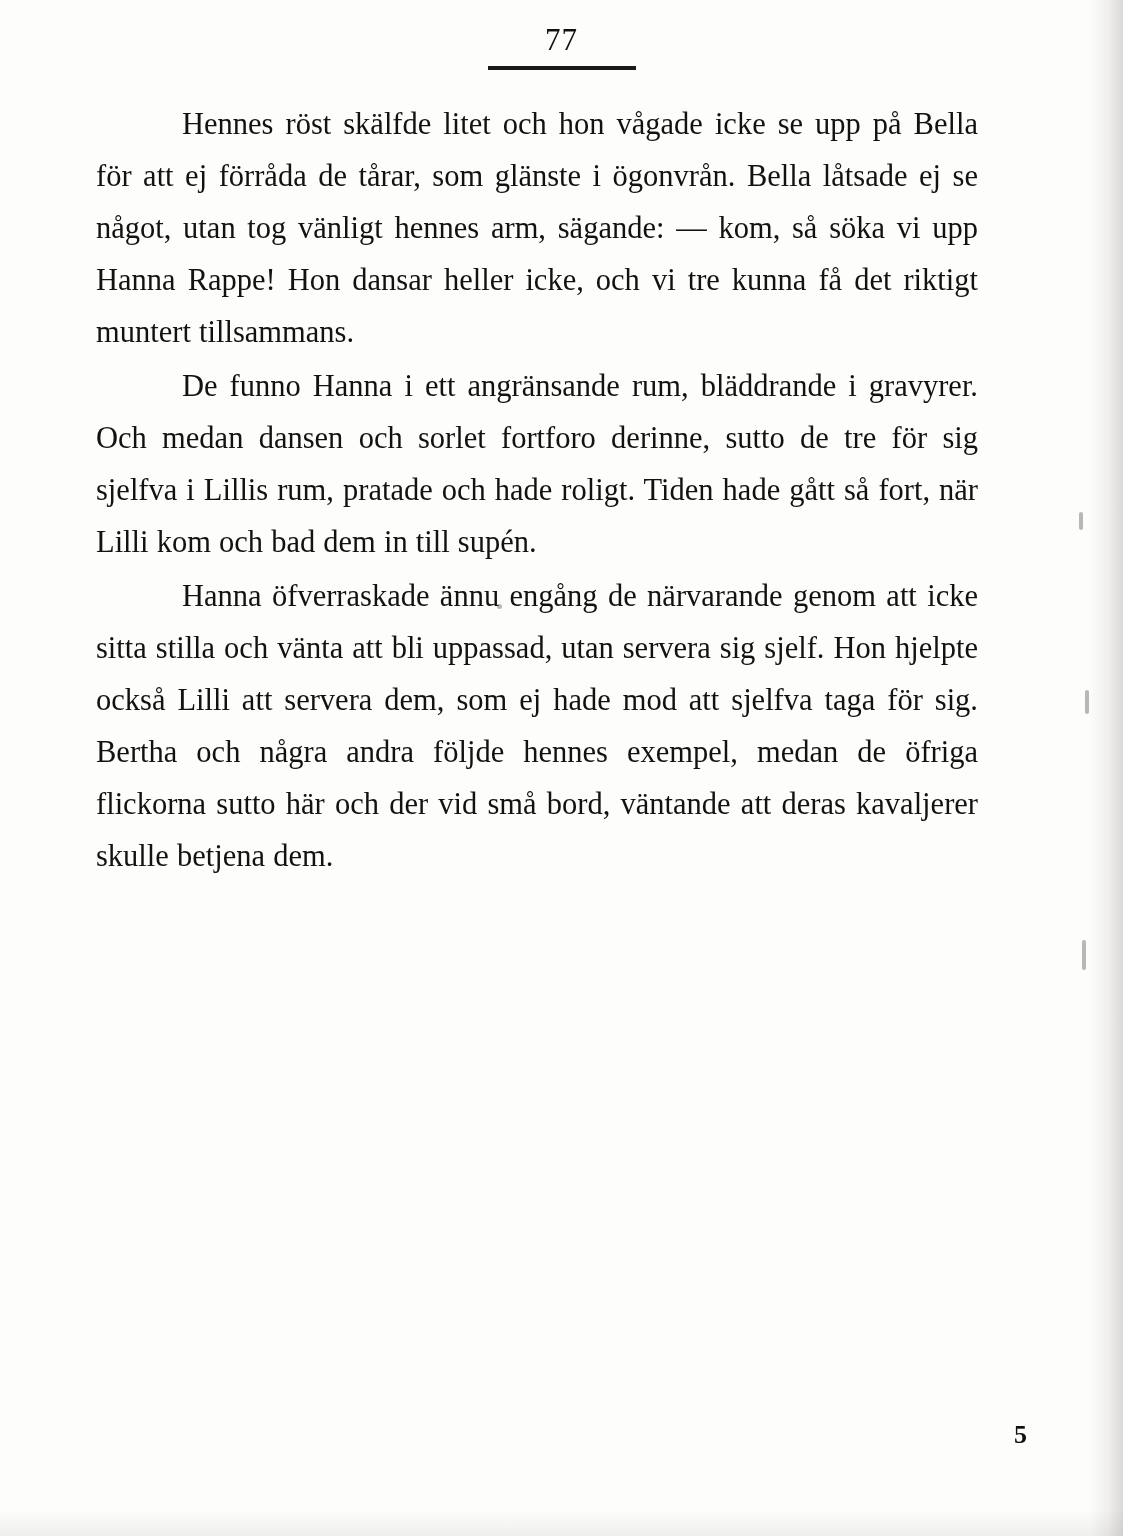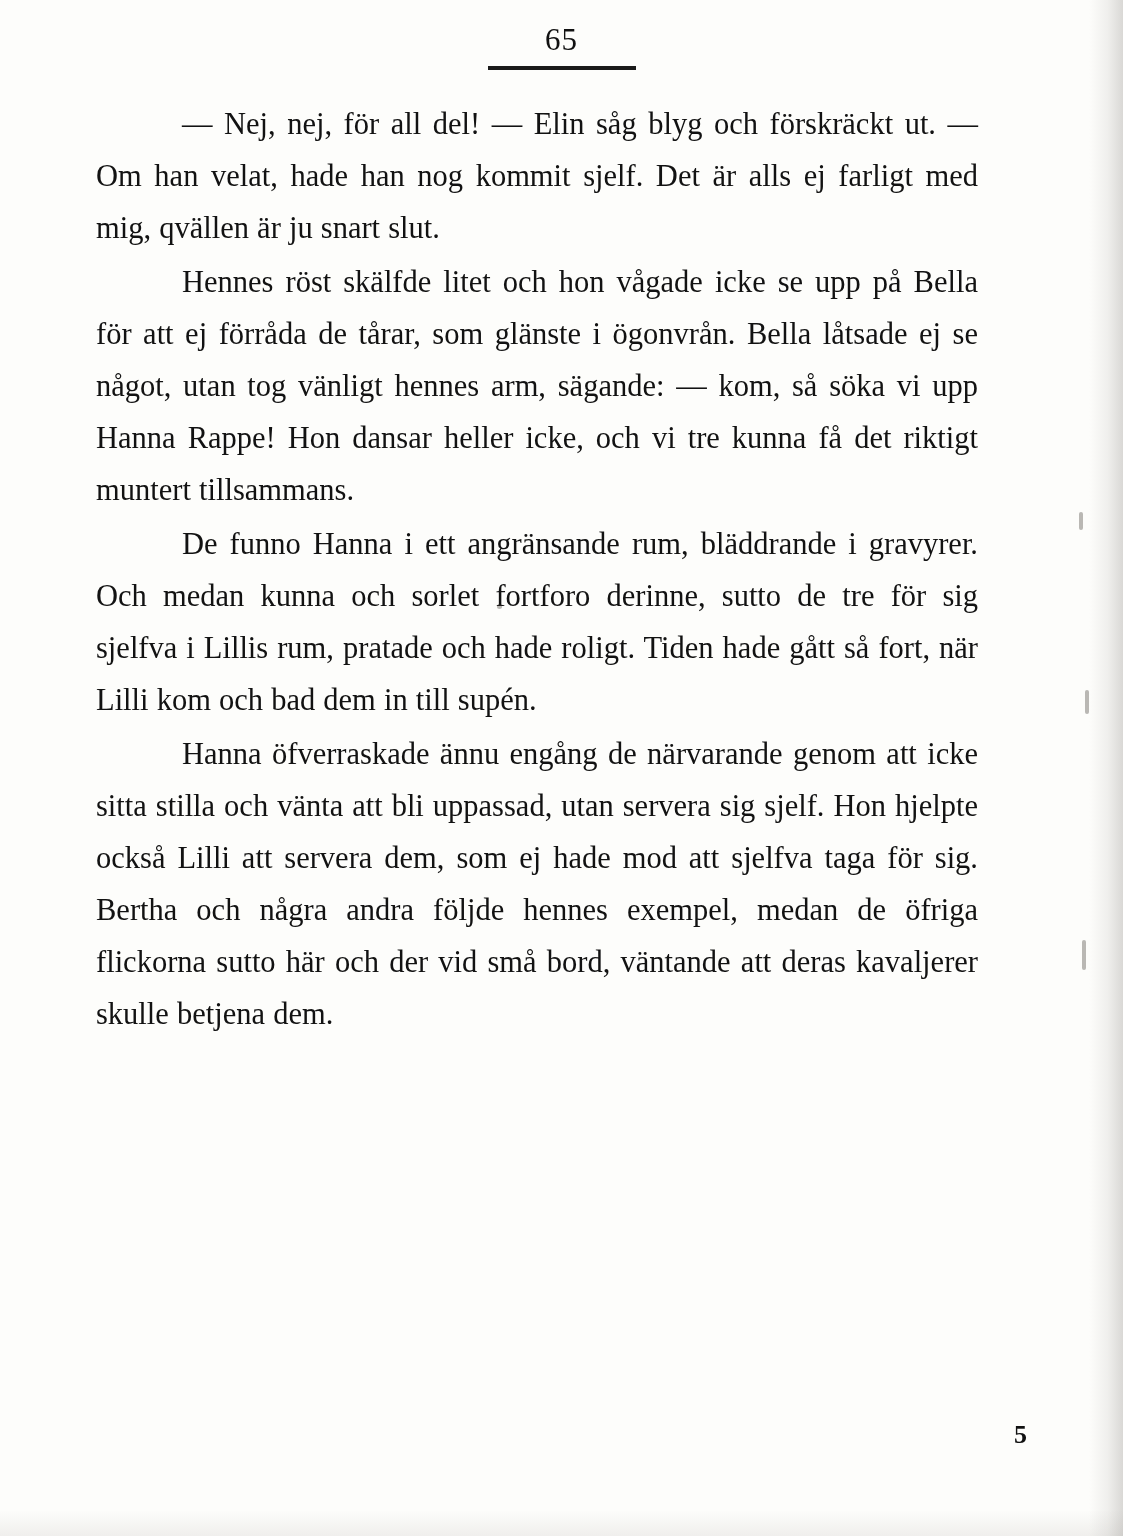--- a/index.html
+++ b/index.html
@@ -89,27 +89,26 @@
     background: rgba(60,55,50,0.35);
     border-radius: 50%;
     pointer-events: none;
   }
 </style>
 </head>
 <body>
 
 <div class="page">
 
-  <div class="page-number-top">65</div>
+  <div class="page-number-top">77</div>
   <div class="page-number-rule"></div>
 
   <div class="body-text">
-    <p class="para dash-start">— Nej, nej, för all del! — Elin såg blyg och förskräckt ut. — Om han velat, hade han nog kommit sjelf. Det är alls ej farligt med mig, qvällen är ju snart slut.</p>
     <p class="para">Hennes röst skälfde litet och hon vågade icke se upp på Bella för att ej förråda de tårar, som glänste i ögonvrån. Bella låtsade ej se något, utan tog vänligt hennes arm, sägande: — kom, så söka vi upp Hanna Rappe! Hon dansar heller icke, och vi tre kunna få det riktigt muntert tillsammans.</p>
-    <p class="para">De funno Hanna i ett angränsande rum, bläddrande i gravyrer. Och medan kunna och sorlet fortforo derinne, sutto de tre för sig sjelfva i Lillis rum, pratade och hade roligt. Tiden hade gått så fort, när Lilli kom och bad dem in till supén.</p>
+    <p class="para">De funno Hanna i ett angränsande rum, bläddrande i gravyrer. Och medan dansen och sorlet fortforo derinne, sutto de tre för sig sjelfva i Lillis rum, pratade och hade roligt. Tiden hade gått så fort, när Lilli kom och bad dem in till supén.</p>
     <p class="para">Hanna öfverraskade ännu engång de närvarande genom att icke sitta stilla och vänta att bli uppassad, utan servera sig sjelf. Hon hjelpte också Lilli att servera dem, som ej hade mod att sjelfva taga för sig. Bertha och några andra följde hennes exempel, medan de öfriga flickorna sutto här och der vid små bord, väntande att deras kavaljerer skulle betjena dem.</p>
   </div>
 
   <div class="signature">5</div>
 
   <div class="speck" style="left:497px; top:604px; width:5px; height:5px;"></div>
   <div class="speck" style="left:1079px; top:512px; width:4px; height:18px; border-radius:2px;"></div>
   <div class="speck" style="left:1085px; top:690px; width:4px; height:24px; border-radius:2px;"></div>
   <div class="speck" style="left:1082px; top:940px; width:4px; height:30px; border-radius:2px;"></div>
 

